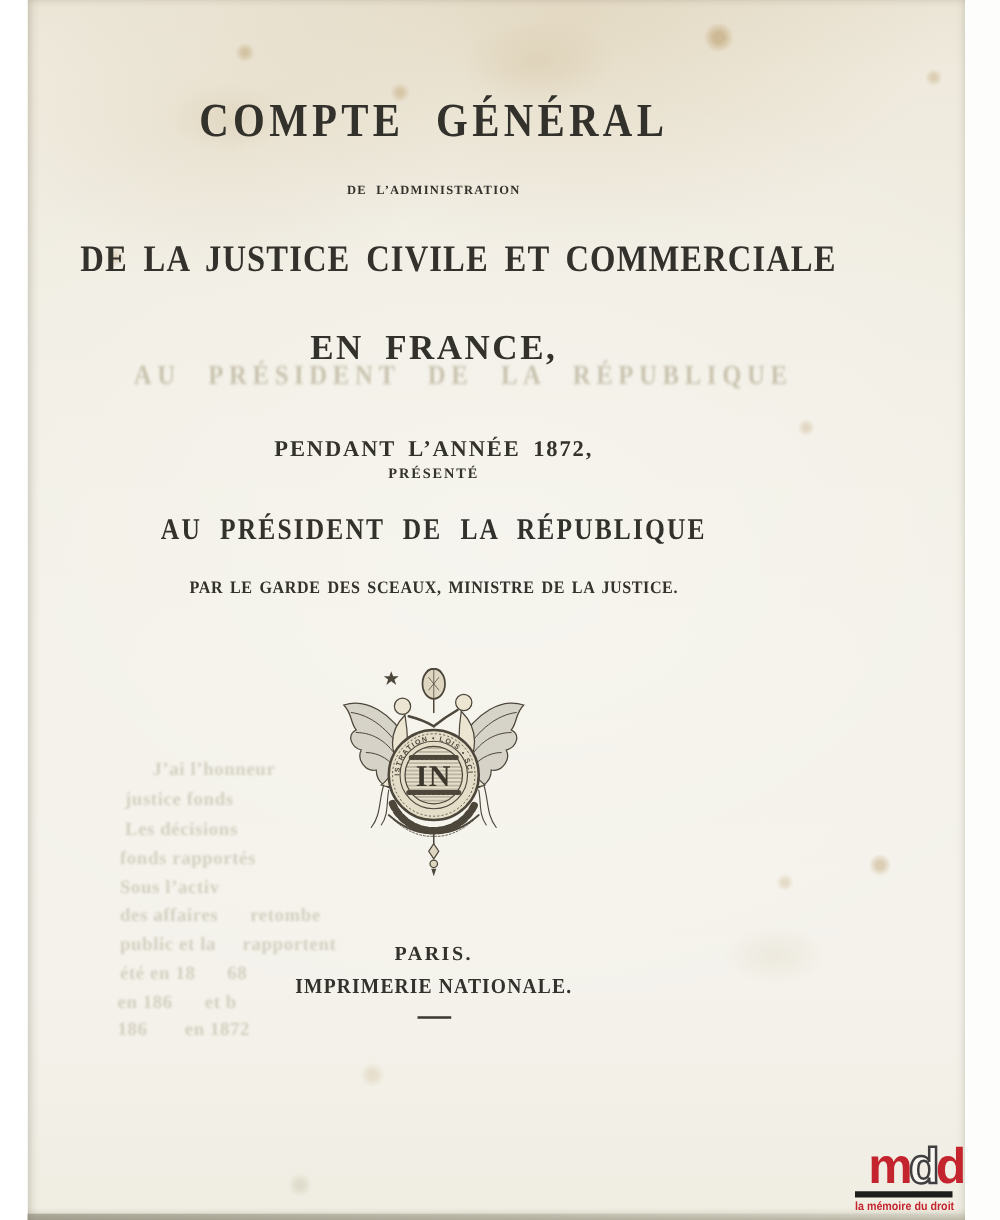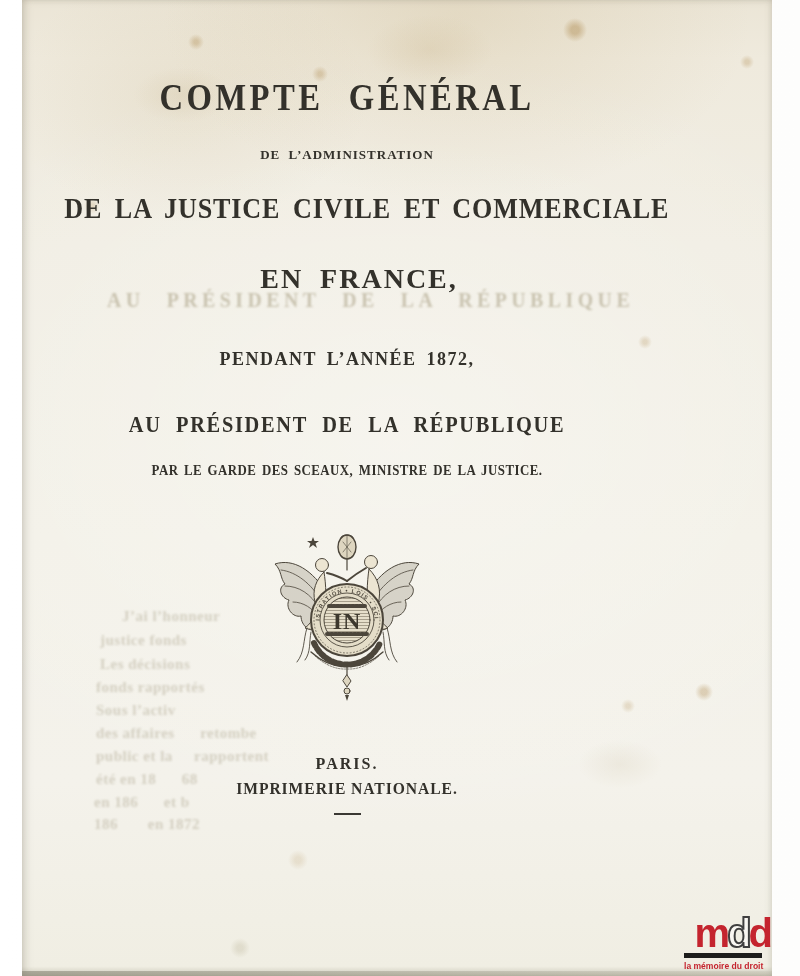--- a/index.html
+++ b/index.html
@@ -44,23 +44,23 @@
   .bottom-edge {
     position:absolute; left:0; bottom:0; width:100%; height:5px;
     background:linear-gradient(90deg, rgba(130,128,112,0.55), rgba(145,143,126,0.35) 55%, rgba(160,158,140,0.12));
   }
   
   .tl {
     position:absolute; left:0; width:650px; text-align:center;
     color:#33312b; font-weight:bold; white-space:nowrap; line-height:1;
   }
   #t1 { top:78px;  font-size:38px; letter-spacing:4px;  word-spacing:16px; transform:scaleX(0.86); }
-  #t2 { top:148px; font-size:13px; letter-spacing:1px;  word-spacing:4px; }
+  #t2 { top:148px; font-size:10px; letter-spacing:1px;  word-spacing:4px; }
   #t3 { top:193px; font-size:30px; letter-spacing:1px;  word-spacing:6px;  transform:scaleX(0.87); }
-  #t4 { top:265px; font-size:28px; letter-spacing:2px;  word-spacing:8px;padding-left:12px; }
+  #t4 { top:265px; font-size:28px; letter-spacing:2px;  word-spacing:8px; }
   #t5 { top:326px; font-size:18px; letter-spacing:1.5px;word-spacing:4px;margin-top:24px; }
   #t6 { top:374px; font-size:11.5px; letter-spacing:1.5px; }
   #t7 { top:412px; font-size:24px; letter-spacing:2px;  word-spacing:9px;  transform:scaleX(0.85); }
   #t8 { top:464px; font-size:14px; letter-spacing:0.5px;word-spacing:2px;  transform:scaleX(0.92); }
   #city    { top:756px; font-size:16px; letter-spacing:2px; }
   #printer { top:780px; font-size:17px; letter-spacing:1px; transform:scaleX(0.92); }
   .rule    { position:absolute; top:813px; left:312px; width:27px; height:2px; background:#3a3833; }
   #pdate   { top:829px; font-size:13px; letter-spacing:1px; }
   
   .ghost-heading {
@@ -106,20 +106,21 @@
     <div class="gl g6">public et la     rapportent</div>
     <div class="gl g7">été en 18      68</div>
     <div class="gl g8">en 186      et b</div>
     <div class="gl g9">186       en 1872</div>
 
     <div class="tl" id="t1">COMPTE GÉNÉRAL</div>
     <div class="tl" id="t2">DE L’ADMINISTRATION</div>
     <div class="tl" id="t3">DE LA JUSTICE CIVILE ET COMMERCIALE</div>
     <div class="tl" id="t4">EN FRANCE,</div>
     <div class="tl" id="t5">PENDANT L’ANNÉE 1872,</div>
+    <div class="tl" id="t6">PRÉSENTÉ</div>
     <div class="tl" id="t7">AU PRÉSIDENT DE LA RÉPUBLIQUE</div>
     <div class="tl" id="t8">PAR LE GARDE DES SCEAUX, MINISTRE DE LA JUSTICE.</div>
 
     <svg class="emblem" viewBox="0 0 160 175" aria-hidden="true">
       <defs>
         <pattern id="hatch" width="3" height="3" patternUnits="userSpaceOnUse">
           <rect width="3" height="3" fill="#e6dfcb"></rect>
           <line x1="0" y1="1.5" x2="3" y2="1.5" stroke="#7a7260" stroke-width="0.6"></line>
         </pattern>
         <path id="ringPath" d="M 52.5 92 A 27.5 27.5 0 1 1 107.5 92"></path>

